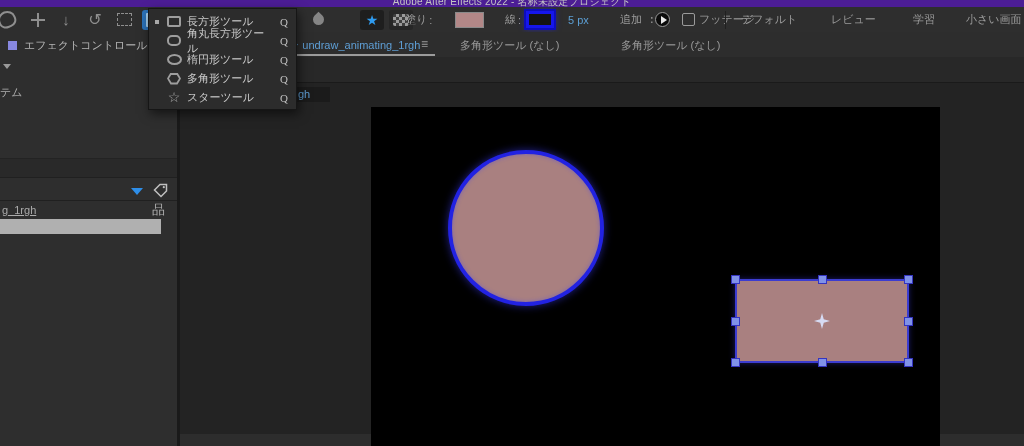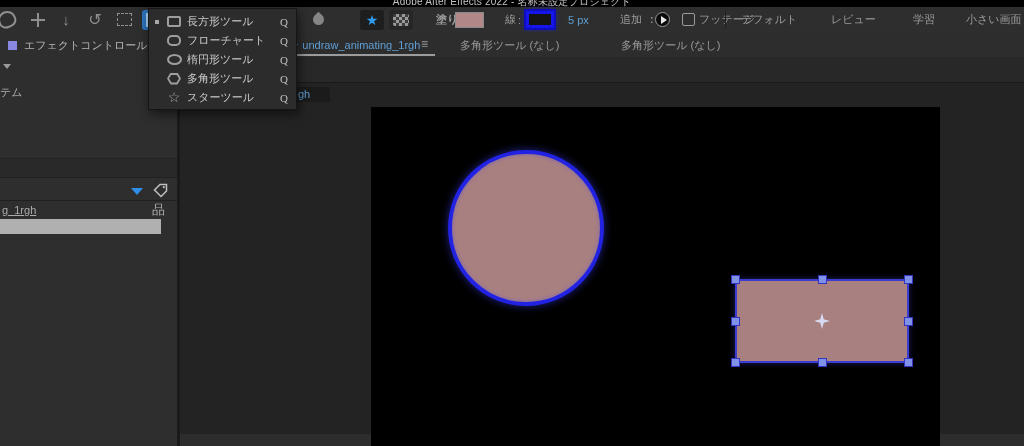--- a/index.html
+++ b/index.html
@@ -2,21 +2,21 @@
 <html><head>
 <meta charset="utf-8">
 <style>
   html,body{margin:0;padding:0;background:#1a1a1a;}
   #app{position:relative;width:1024px;height:446px;overflow:hidden;
        font-family:"Liberation Sans","DejaVu Sans",sans-serif;
        background:#2e2e2e;color:#b5b5b5;font-size:11px;}
   .abs{position:absolute;}
   .nowrap{white-space:nowrap;}
   
-  .titlebar{left:0;top:0;width:1024px;height:7px;background:#000000;overflow:hidden;text-align:center;}
+  .titlebar{left:0;top:0;width:1024px;height:7px;background:#4c1d95;overflow:hidden;text-align:center;}
   .titlebar span{display:block;margin-top:-5px;font-size:10px;color:#c4c4c4;letter-spacing:.2px;}
   
   .toolbar{left:0;top:7px;width:1024px;height:25px;background:#2e2e2e;border-bottom:1px solid #1c1c1c;}
   .tool{position:absolute;top:3px;height:19px;display:flex;align-items:center;justify-content:center;color:#8f8f8f;}
   .lbl{color:#9b9b9b;font-size:11px;}
   .blue{color:#5c9fd4;}
   
   .recttool{background:#2b72b9;border-radius:3px;width:26px;height:20px;}
   .recttool .inner{width:14px;height:10px;border:2px solid #a9d1ee;background:rgba(0,0,20,.35);border-radius:1px;}
   
@@ -111,21 +111,21 @@
     </div>
     <div class="tool" style="left:308px;width:20px;">
         <div class="pennib"></div>
       </div>
     <div class="tool togglebtn" style="left:360px;">
       <span style="color:#2f9bef;font-size:14px;">★</span>
     </div>
     <div class="tool togglebtn" style="left:389px;background:#262626;">
       <div class="checker"></div>
     </div>
-    <div class="tool lbl" style="left:436px;font-weight:bold;">
+    <div class="tool lbl" style="left:405px;">
         <span>塗り</span>
         <span style="margin-left:2px;">:</span>
       </div>
     <div class="tool" style="left:455px;">
         <div class="swatch-fill"></div>
       </div>
     <div class="tool lbl" style="left:505px;">
         <span>線</span>
         <span style="margin-left:2px;">:</span>
       </div>
@@ -233,21 +233,21 @@
           <span class="g-rect"></span>
         </span>
       <span class="mlabel">長方形ツール</span>
       <span class="mshort">Q</span>
     </div>
     <div class="menuitem">
       <span class="marker"></span>
       <span class="micon">
           <span class="g-rrect"></span>
         </span>
-      <span class="mlabel">フローチャート</span>
+      <span class="mlabel">角丸長方形ツール</span>
       <span class="mshort">Q</span>
     </div>
     <div class="menuitem">
       <span class="marker"></span>
       <span class="micon">
           <span class="g-ellipse"></span>
         </span>
       <span class="mlabel">楕円形ツール</span>
       <span class="mshort">Q</span>
     </div>

